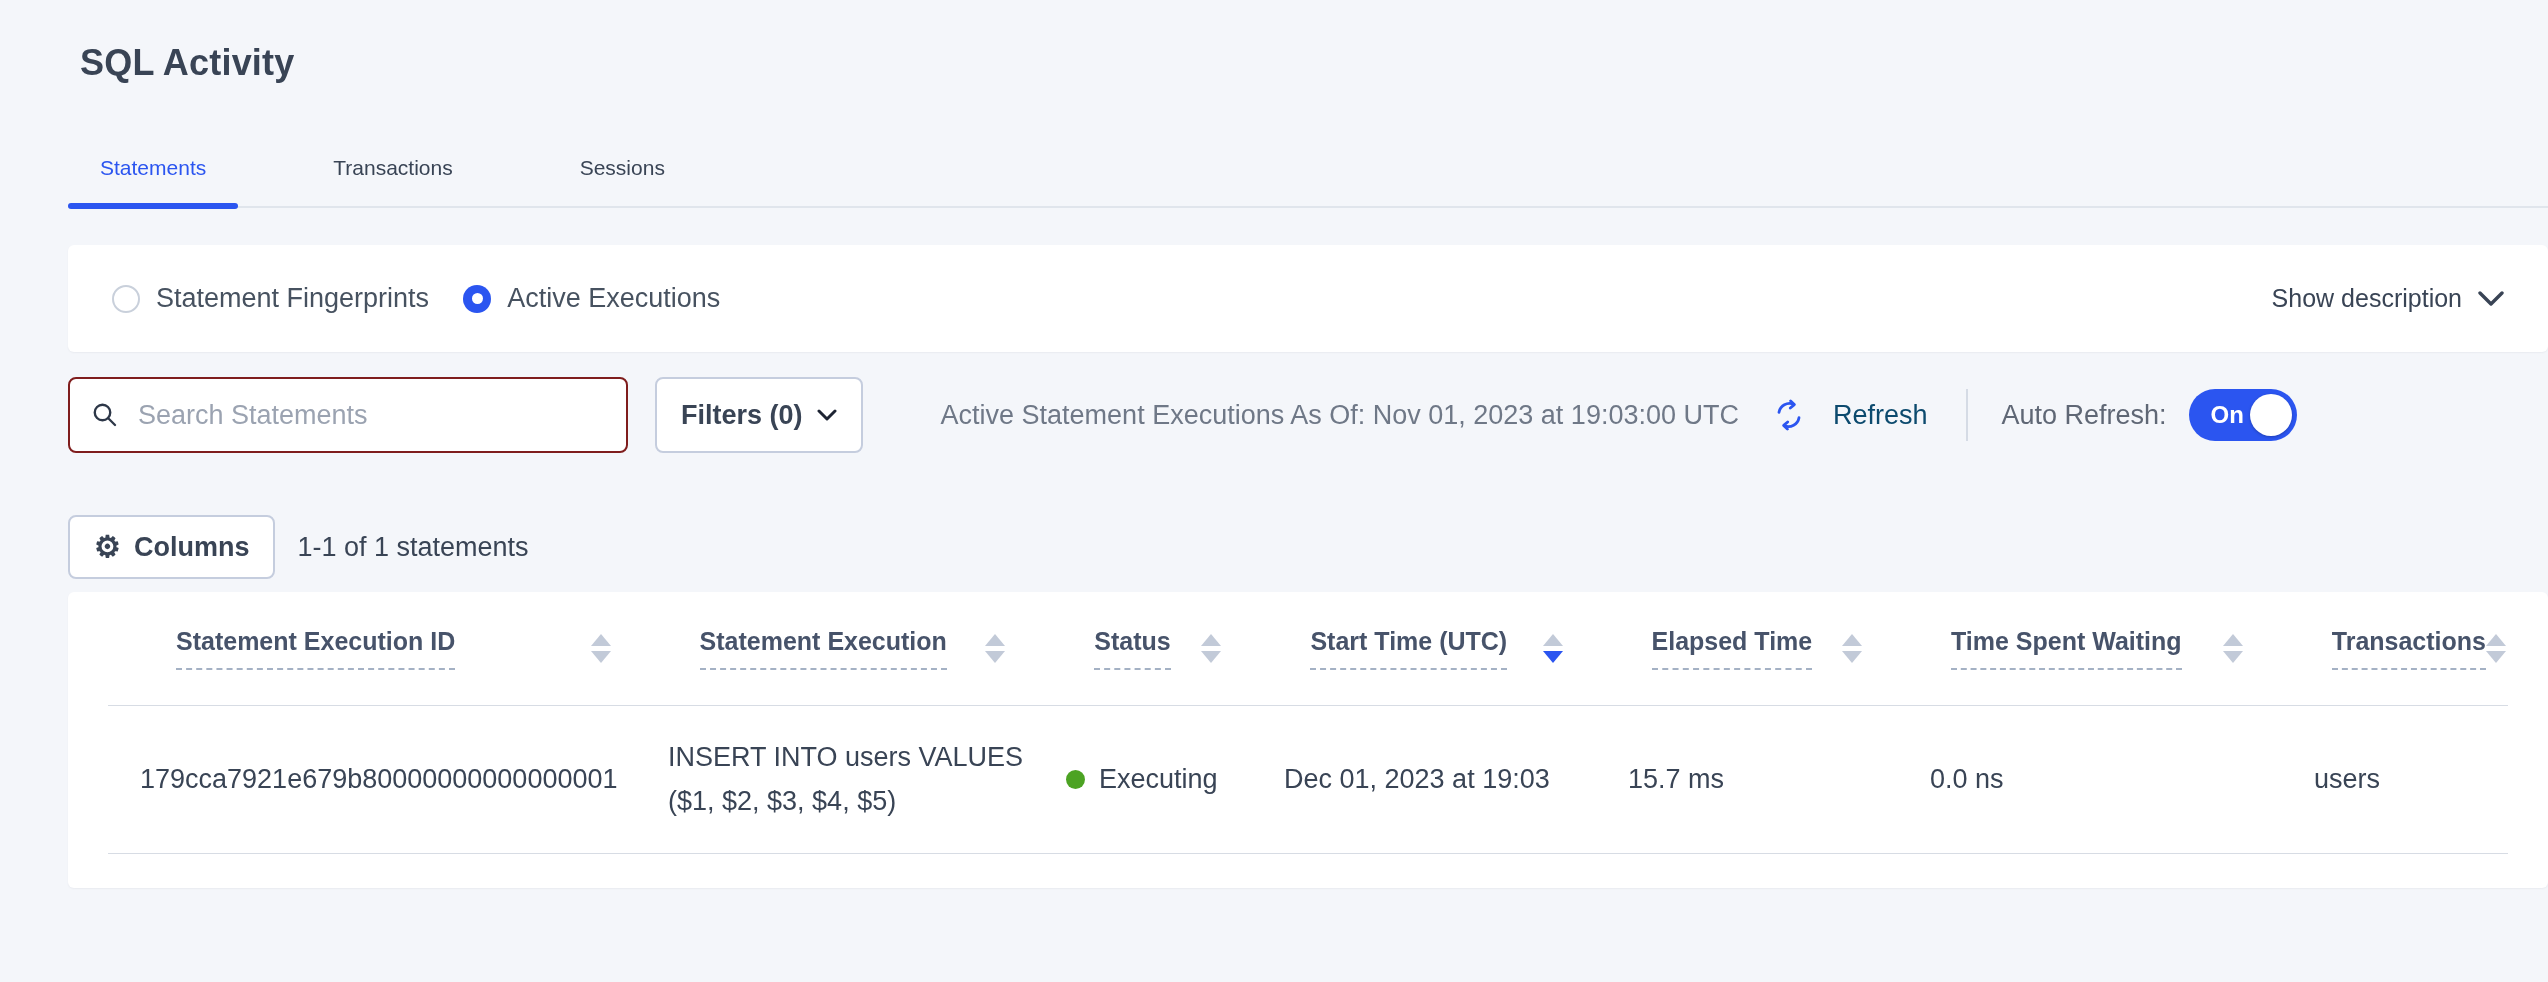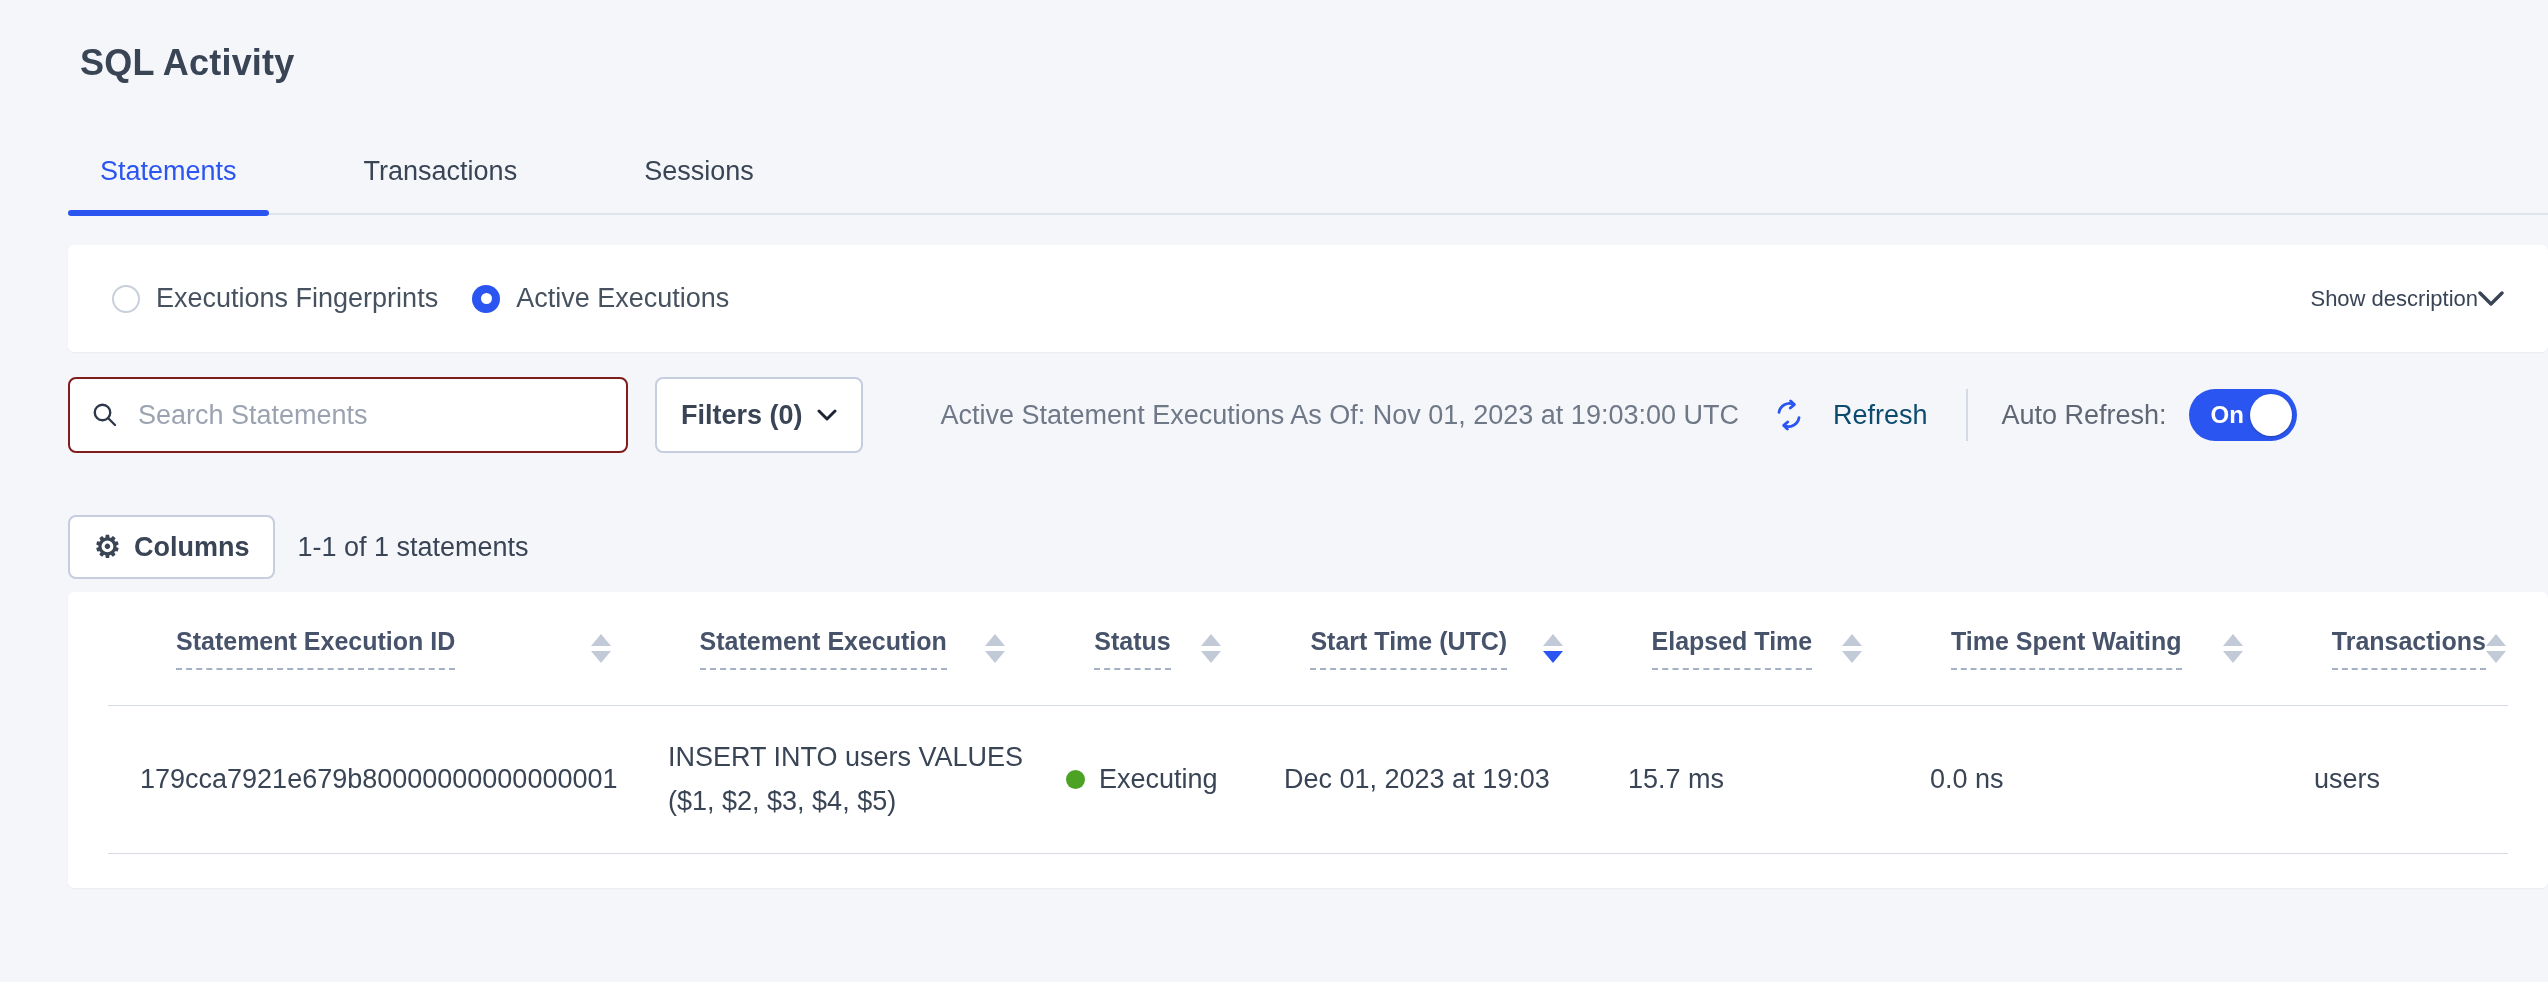--- a/index.html
+++ b/index.html
@@ -8,38 +8,38 @@
   #app{position:relative;width:2548px;height:982px;background:#f4f6fa;}
 
   
   .page-title{position:absolute;left:68px;top:30px;margin:12px;
               font-size:36px;font-weight:700;color:#394455;letter-spacing:.2px;}
 
   
   .tabs{position:absolute;left:68px;top:148px;right:0;display:flex;
         border-bottom:2px solid #e0e5ec;}
   .tab{position:relative;padding:8px 32px 26px;margin-right:63px;
-       font-size:27px;color:#394455;cursor:pointer;white-space:nowrap;}
+       font-size:21px;color:#394455;cursor:pointer;white-space:nowrap;}
   .tab.active{color:#2b55f0;}
   .tab.active::after{content:"";position:absolute;left:0;right:0;bottom:-3px;
        height:6px;border-radius:3px;background:#2b55f0;}
 
   
   .view-card{position:absolute;left:68px;top:245px;width:2480px;height:107px;
        background:#fff;border-radius:6px;box-shadow:0 1px 2px rgba(60,70,90,.06);
        display:flex;align-items:center;padding:0 44px;box-sizing:border-box;}
   .radio{display:flex;align-items:center;gap:16px;font-size:27px;color:#475260;cursor:pointer;}
   .radio + .radio{margin-left:34px;}
   .radio-circle{width:28px;height:28px;border-radius:50%;box-sizing:border-box;
        border:2px solid #c9d0db;background:#fff;flex:none;}
   .radio-circle.selected{border:none;background:#2b55f0;display:flex;
        align-items:center;justify-content:center;}
   .radio-circle.selected::after{content:"";width:11px;height:11px;border-radius:50%;background:#fff;}
-  .show-desc{margin-left:auto;display:flex;align-items:center;
-       font-size:22px;font-weight:500;color:#394455;cursor:pointer;}
+  .show-desc{margin-left:auto;display:flex;align-items:center;gap:16px;
+       font-size:25px;font-weight:500;color:#394455;cursor:pointer;}
 
   
   .toolbar{position:absolute;left:68px;top:377px;right:0;height:76px;
        display:flex;align-items:center;}
   .search-box{width:560px;height:76px;box-sizing:border-box;background:#fff;
        border:2px solid #7f1d1d;border-radius:8px;display:flex;align-items:center;
        padding:0 20px;gap:16px;}
   .search-box input{border:none;outline:none;flex:1;font-size:27px;
        font-family:"Liberation Sans", sans-serif;color:#394455;background:transparent;}
   .search-box input::placeholder{color:#9ba3b1;}
@@ -105,21 +105,21 @@
 
   <div class="tabs">
     <div class="tab active">Statements</div>
     <div class="tab">Transactions</div>
     <div class="tab">Sessions</div>
   </div>
 
   <div class="view-card">
     <label class="radio">
       <span class="radio-circle"></span>
-      <span>Executions Fingerprints</span>
+      <span>Statement Fingerprints</span>
     </label>
     <label class="radio">
       <span class="radio-circle selected"></span>
       <span>Active Executions</span>
     </label>
     <div class="show-desc">
       <span>Show description</span>
       <span>
         <svg width="26" height="16" viewBox="0 0 26 16">
             <path d="M2 2 L13 13 L24 2" fill="none" stroke="#394455" stroke-width="3.4" stroke-linecap="round" stroke-linejoin="round"></path>

